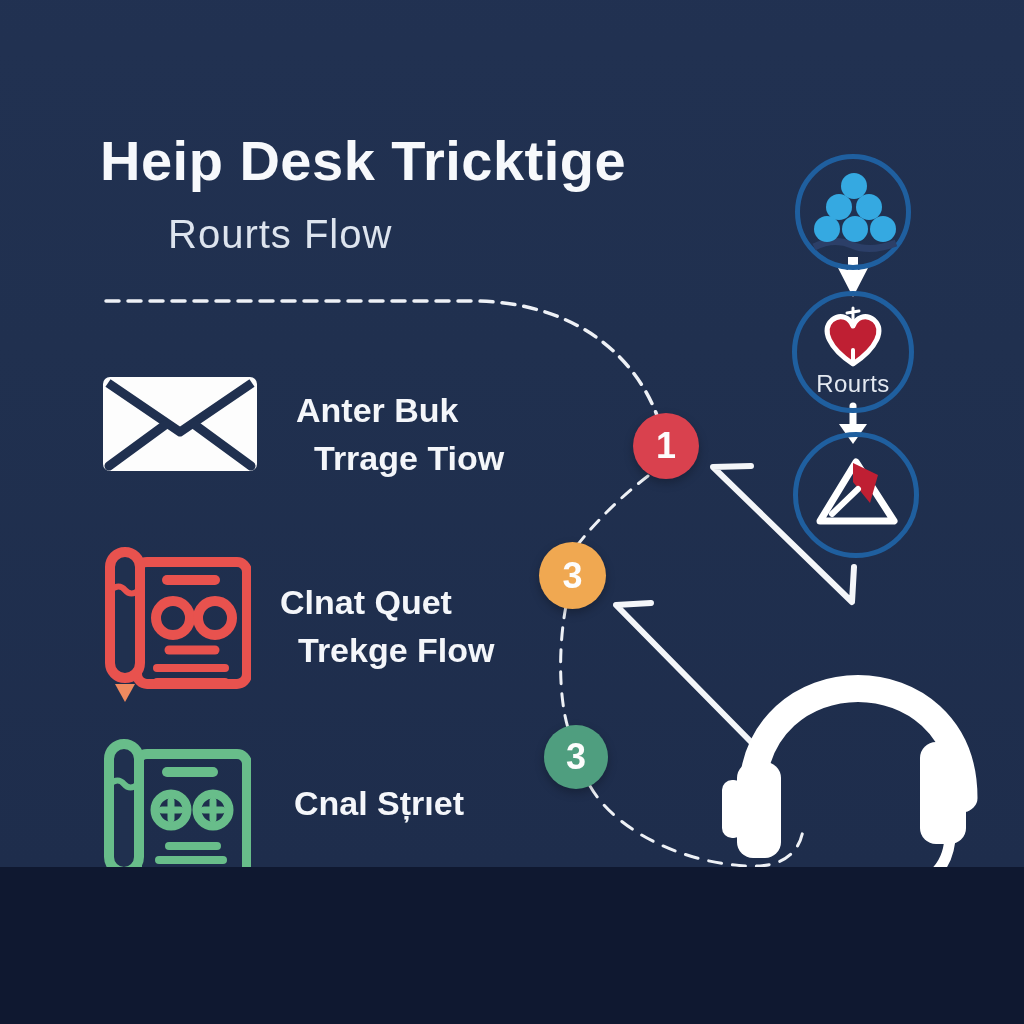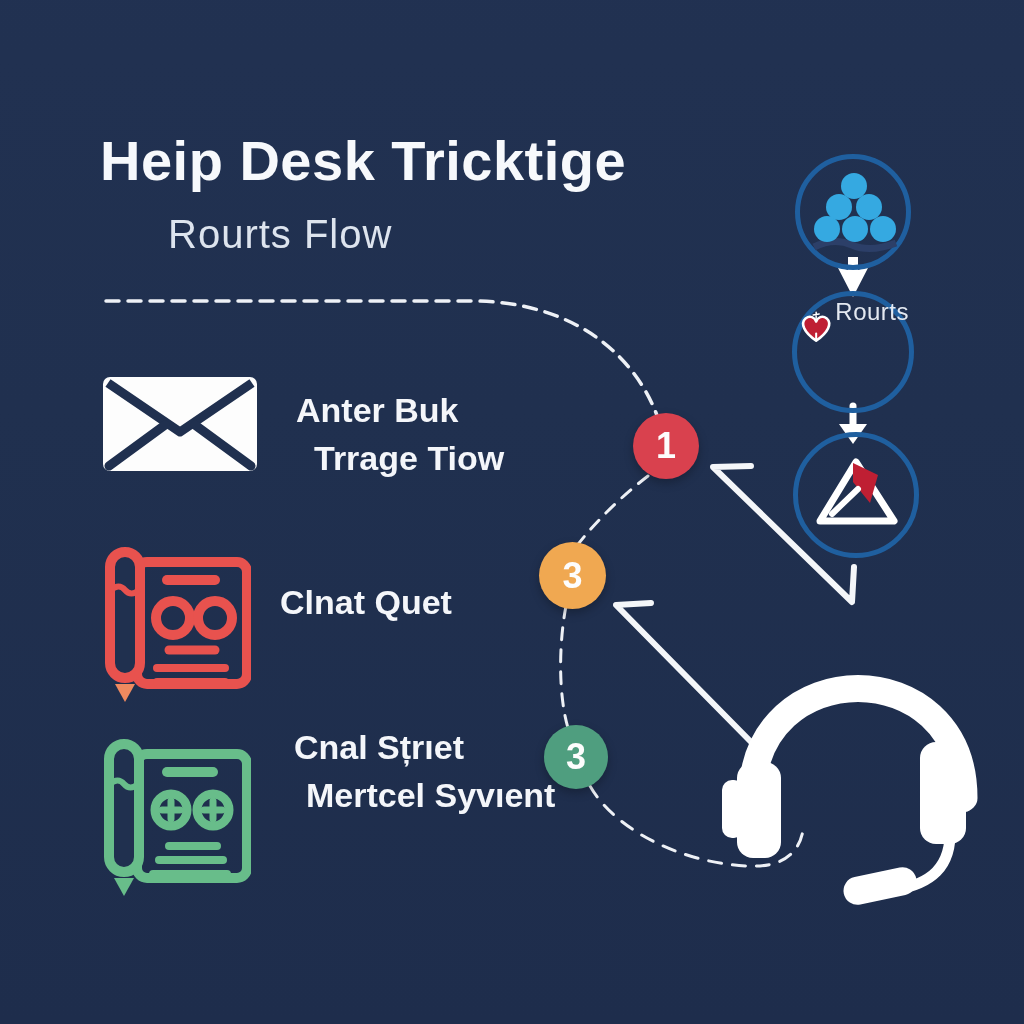--- a/index.html
+++ b/index.html
@@ -1,39 +1,39 @@
 <!DOCTYPE html>
 <html><head>
 <meta charset="utf-8">
 <style>
   html,body{margin:0;padding:0;background:#0f1830;}
   .canvas{
-    position:relative;width:1024px;height:1024px;overflow:hidden;
+    position:relative;width:1024px;height:867px;overflow:hidden;
     background:linear-gradient(180deg,#22325394 0%,#20304f 40%,#1e2d4c 100%),#20304f;
     font-family:"Liberation Sans", sans-serif;color:#f5f7fa;
   }
   
   .title{position:absolute;left:100px;top:128px;font-size:56px;font-weight:800;letter-spacing:.5px;color:#f7f9fc;margin:0;}
   .subtitle{position:absolute;left:168px;top:212px;font-size:40px;font-weight:300;letter-spacing:1px;color:#dde4ee;margin:0;}
   
   .channel-text{position:absolute;font-size:34px;font-weight:700;color:#f4f6fa;line-height:48px;}
-  .ch1{left:296px;top:386px;} .ch2{left:280px;top:578px;} .ch3{left:288px;top:723px;}
+  .ch1{left:296px;top:386px;} .ch2{left:280px;top:578px;} .ch3{left:288px;top:779px;}
   .channel-text .l2{margin-left:18px;}
   .ch3 .l1{margin-left:6px;}
   .icon-wrap{position:absolute;}
   .env{left:102px;top:376px;} .clip-red{left:101px;top:546px;} .clip-green{left:99px;top:738px;}
   
   .step{position:absolute;border-radius:50%;display:flex;align-items:center;justify-content:center;
         font-size:36px;font-weight:800;color:#fdfdfd;box-shadow:0 4px 10px rgba(0,0,0,.25);}
   .step-1{left:633px;top:413px;width:66px;height:66px;background:#d9414e;}
   .step-2{left:539px;top:542px;width:67px;height:67px;background:#f0a851;}
   .step-3{left:544px;top:725px;width:64px;height:64px;background:#4f9e7f;}
   
-  .node{position:absolute;border:5px solid #1f5f9f;border-radius:50%;display:flex;flex-direction:row;
-        align-items:flex-start;justify-content:center;box-sizing:border-box;}
+  .node{position:absolute;border:5px solid #1f5f9f;border-radius:50%;display:flex;flex-direction:column;
+        align-items:center;justify-content:center;box-sizing:border-box;}
   .node1{left:795px;top:154px;width:116px;height:116px;}
   .node2{left:792px;top:291px;width:122px;height:122px;}
   .node3{left:793px;top:432px;width:126px;height:126px;}
   .node-label{font-size:24px;font-weight:400;color:#e4e9f1;margin-top:2px;letter-spacing:.5px;}
   .overlay{position:absolute;left:0;top:0;width:1024px;height:1024px;pointer-events:none;}
 </style>
 </head>
 <body>
 
 <div class="canvas">
@@ -89,41 +89,41 @@
       <path d="M66,34 H114" stroke="#e8524e" stroke-width="10" stroke-linecap="round"></path>
       <circle cx="72" cy="72" r="17" fill="none" stroke="#e8524e" stroke-width="10"></circle>
       <circle cx="114" cy="72" r="17" fill="none" stroke="#e8524e" stroke-width="10"></circle>
       <path d="M68,104 H114" stroke="#e8524e" stroke-width="9" stroke-linecap="round"></path>
       <path d="M56,122 H124" stroke="#e8524e" stroke-width="8" stroke-linecap="round"></path>
       <path d="M56,136 H124" stroke="#e8524e" stroke-width="8" stroke-linecap="round"></path>
     </svg>
   </div>
   <div class="channel-text ch2">
     <div class="l1">Clnat Quet</div>
+    <div class="l2">Trekge Flow</div>
   </div>
 
   <div class="icon-wrap clip-green">
     <svg width="152" height="160" viewBox="0 0 152 160">
       <rect x="38" y="16" width="110" height="124" rx="10" fill="none" stroke="#68bd8a" stroke-width="10"></rect>
       <rect x="10" y="6" width="30" height="128" rx="15" fill="#20304f" stroke="#68bd8a" stroke-width="10"></rect>
       <path d="M11,46 Q19,39 25,46 T39,46" fill="none" stroke="#68bd8a" stroke-width="6"></path>
       <path d="M15,140 L35,140 L25,158 Z" fill="#68bd8a"></path>
       <path d="M68,34 H114" stroke="#68bd8a" stroke-width="10" stroke-linecap="round"></path>
       <circle cx="72" cy="72" r="16" fill="none" stroke="#68bd8a" stroke-width="9"></circle>
       <path d="M72,63 V81 M63,72 H81" stroke="#68bd8a" stroke-width="7" stroke-linecap="round"></path>
       <circle cx="114" cy="72" r="16" fill="none" stroke="#68bd8a" stroke-width="9"></circle>
       <path d="M114,63 V81 M105,72 H123" stroke="#68bd8a" stroke-width="7" stroke-linecap="round"></path>
       <path d="M70,108 H118" stroke="#68bd8a" stroke-width="8" stroke-linecap="round"></path>
       <path d="M60,122 H124" stroke="#68bd8a" stroke-width="8" stroke-linecap="round"></path>
       <path d="M54,136 H128" stroke="#68bd8a" stroke-width="8" stroke-linecap="round"></path>
     </svg>
   </div>
   <div class="channel-text ch3">
     <div class="l1">Cnal Sțrıet</div>
-    <div class="l2">Mertcel Syvıent</div>
   </div>
 
   <div class="step step-1">
     <span>1</span>
   </div>
   <div class="step step-2">
     <span>3</span>
   </div>
   <div class="step step-3">
     <span>3</span>

